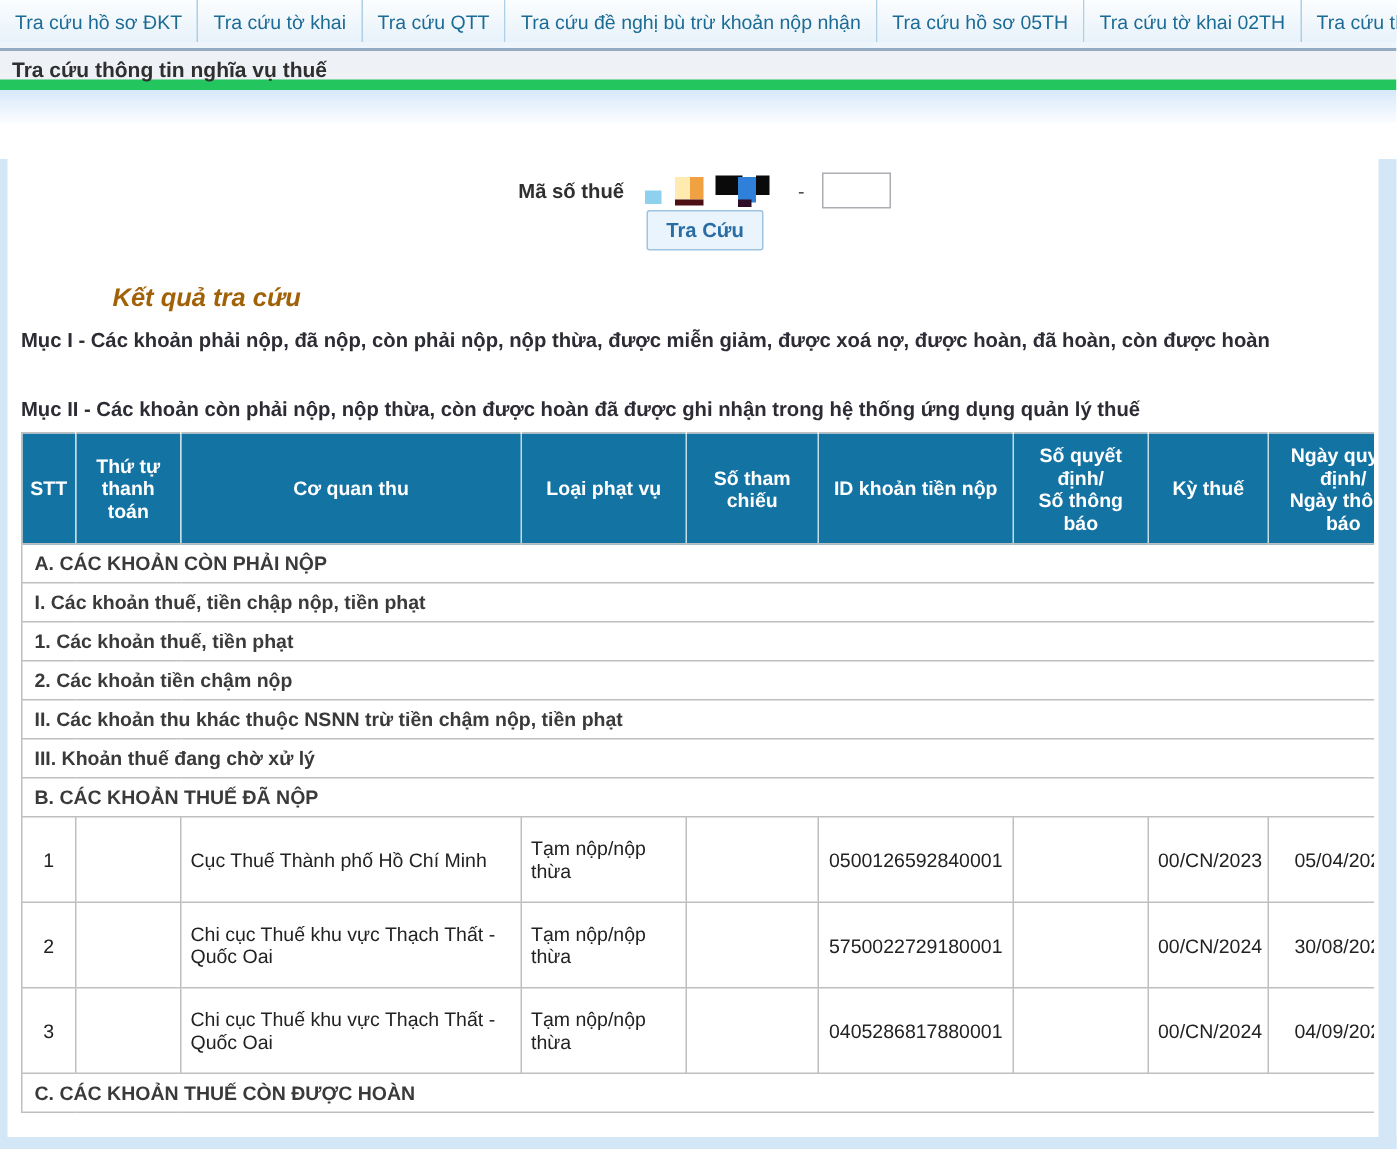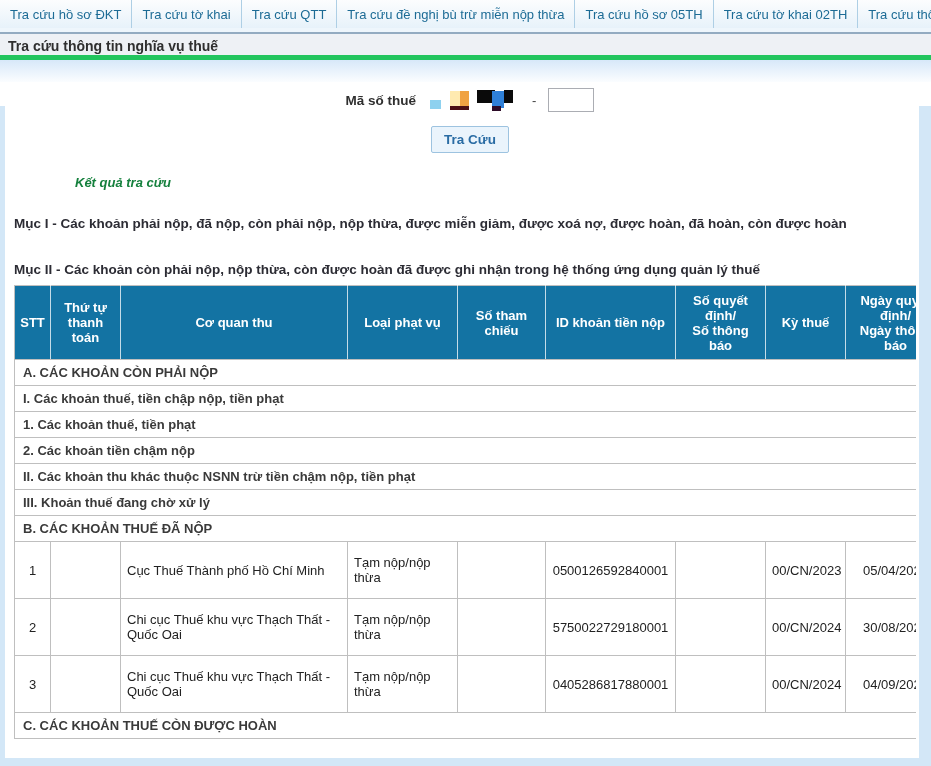--- a/index.html
+++ b/index.html
@@ -13,49 +13,49 @@
          font-size:13px; color:var(--nav_text); cursor:pointer; white-space:nowrap;
          background:linear-gradient(var(--tab_bg_top), var(--tab_bg_bottom));
          border-right:1px solid var(--tab_border); }
   .tab.active { background:#fdfefe; }
 
   
   .title-bar { height:28px; line-height:25px; padding-left:8px;
                background:var(--title_bg); color:var(--text_dark);
                font-size:14px; font-weight:bold;
                border-top:2px solid var(--title_border);
-               border-bottom:5px solid #22c55e; }
+               border-bottom:7px solid #22c55e; }
 
   
   .band { height:22px; background:linear-gradient(var(--band_top), var(--band_bottom)); }
 
   
   .content { position:relative; background:#fff; padding:0 0 0 9px; }
   .strip { position:absolute; background:var(--panel_strip); z-index:5; }
   .strip.left   { left:0; top:106px; width:5px;  height:660px; }
   .strip.right  { left:919px; top:106px; width:12px; height:660px; }
   .strip.bottom { left:0; top:758px; width:931px; height:8px; }
 
   
-  .form-row { margin-top:5px; display:flex; justify-content:center; align-items:center; gap:12px; }
+  .form-row { margin-top:32px; display:flex; justify-content:center; align-items:center; gap:12px; }
   .mst-label { font-size:13.5px; font-weight:bold; color:var(--text_dark); }
   .redaction { position:relative; width:92px; height:26px; display:inline-block; }
   .redaction i { position:absolute; display:block; }
   .dash { font-size:13px; color:#444; }
   .branch-input { width:46px; height:24px; border:1px solid #abadb3; font-size:13px; padding:2px 4px; }
-  .btn-row { margin-top:13px; text-align:center; }
+  .btn-row { text-align:center; }
   .search-btn { min-width:64px; height:27px; padding:0 12px; font-size:13.5px; font-weight:bold;
                 color:var(--button_text); background:var(--button_bg);
                 border:1px solid var(--button_border); border-radius:2px; cursor:pointer;
                 font-family:"Liberation Sans", sans-serif; }
 
   
-  .result-heading { margin:22px 0 0 66px; font-size:13px; font-weight:bold; font-style:italic; color:#15803d; }
+  .result-heading { margin:22px 0 0 66px; font-size:17px; font-weight:bold; font-style:italic; color:#a16207; }
   .muc { font-size:13.5px; font-weight:bold; color:#2c2c34; margin-left:5px; margin-right:22px; line-height:19px; }
-  .muc1 { margin-top:24px; }
+  .muc1 { margin-top:8px; }
   .muc2 { margin-top:27px; }
 
   
   .table-wrap { margin-top:6px; margin-left:5px; width:902px; overflow:hidden; }
   table { border-collapse:collapse; table-layout:fixed; width:931px; background:#fff; }
   col.c1{width:36px} col.c2{width:70px} col.c3{width:227px} col.c4{width:110px}
   col.c5{width:88px} col.c6{width:130px} col.c7{width:90px} col.c8{width:80px} col.c9{width:100px}
   th { background:var(--header_blue); color:#fff; font-size:13px; font-weight:bold;
        height:74px; text-align:center; vertical-align:middle; padding:3px 2px;
        border:1px solid var(--table_border); border-right:1px solid rgba(255,255,255,.75);
@@ -69,21 +69,21 @@
   tr.last td { height:26px; }
 </style>
 </head>
 <body>
 
 <div class="nav">
   <div class="nav-row">
       <span class="tab">Tra cứu hồ sơ ĐKT</span>
       <span class="tab">Tra cứu tờ khai</span>
       <span class="tab">Tra cứu QTT</span>
-      <span class="tab">Tra cứu đề nghị bù trừ miễn nộp thừa</span>
+      <span class="tab">Tra cứu đề nghị bù trừ khoản nộp nhận</span>
       <span class="tab">Tra cứu hồ sơ 05TH</span>
       <span class="tab">Tra cứu tờ khai 02TH</span>
       <span class="tab">Tra cứu thông báo</span>
     </div>
 </div>
 
 <div class="title-bar">Tra cứu thông tin nghĩa vụ thuế</div>
 <div class="band"></div>
 
 <div class="content">

